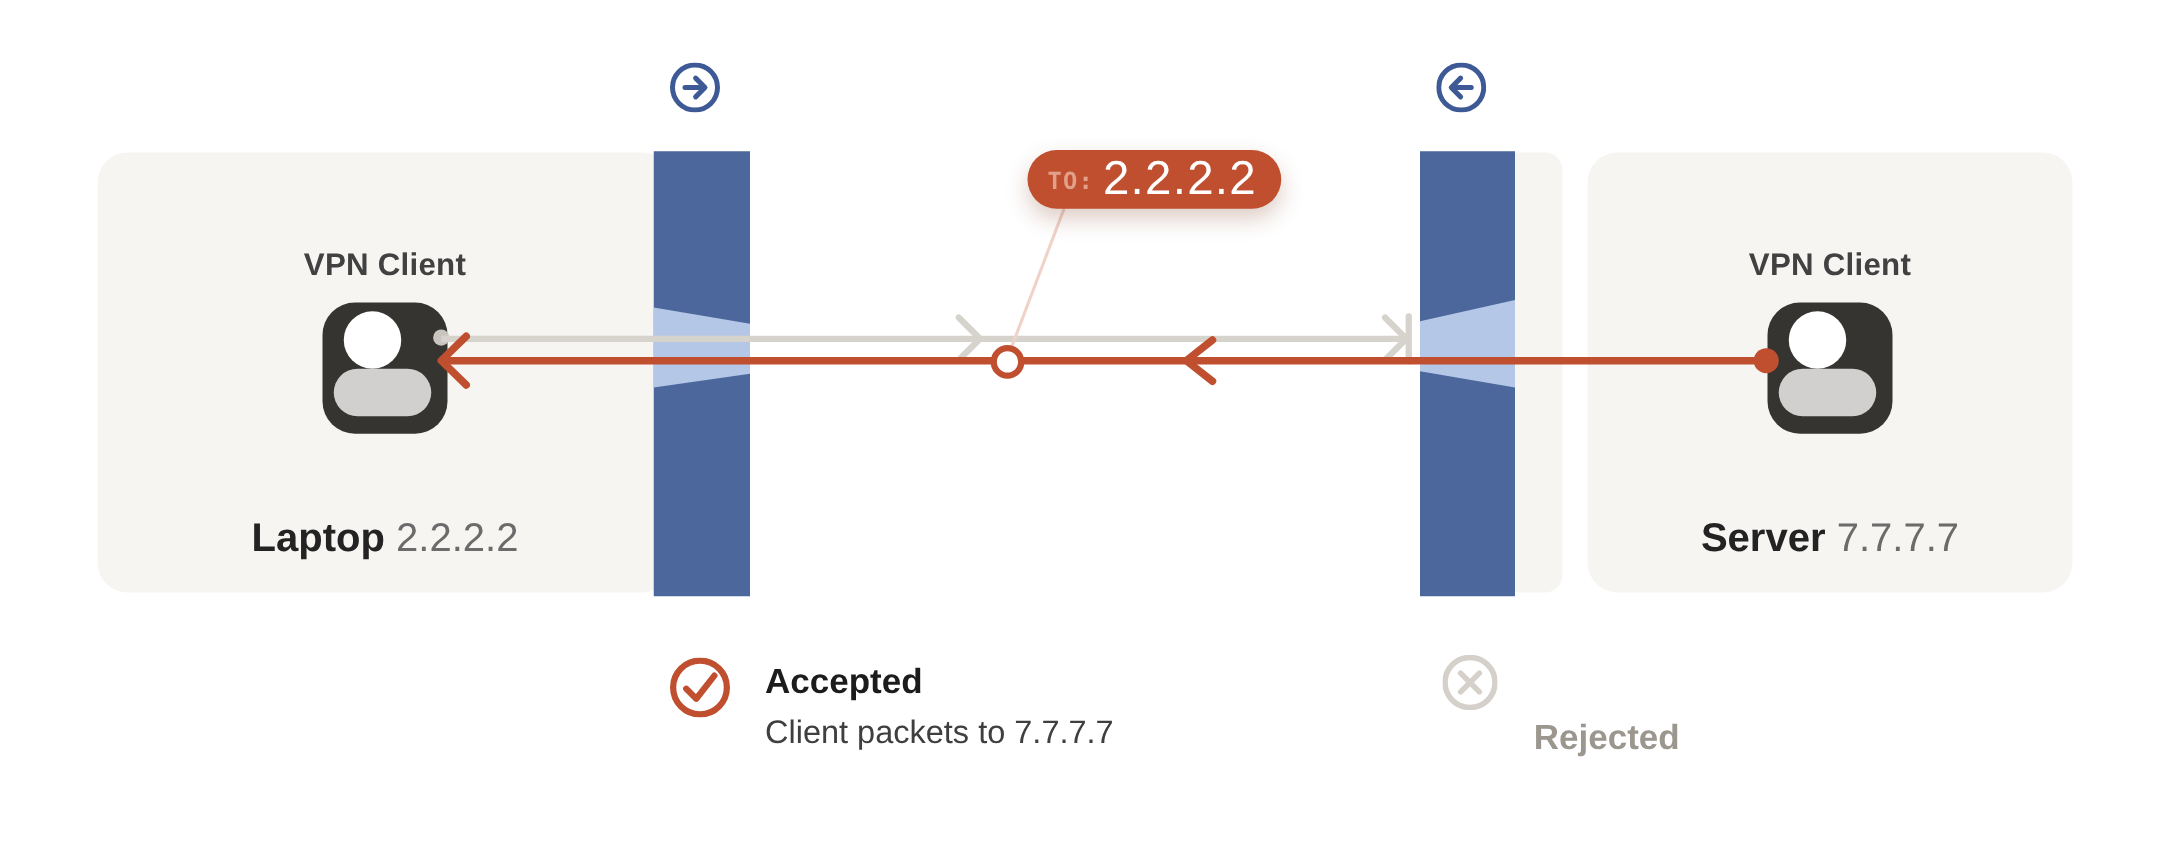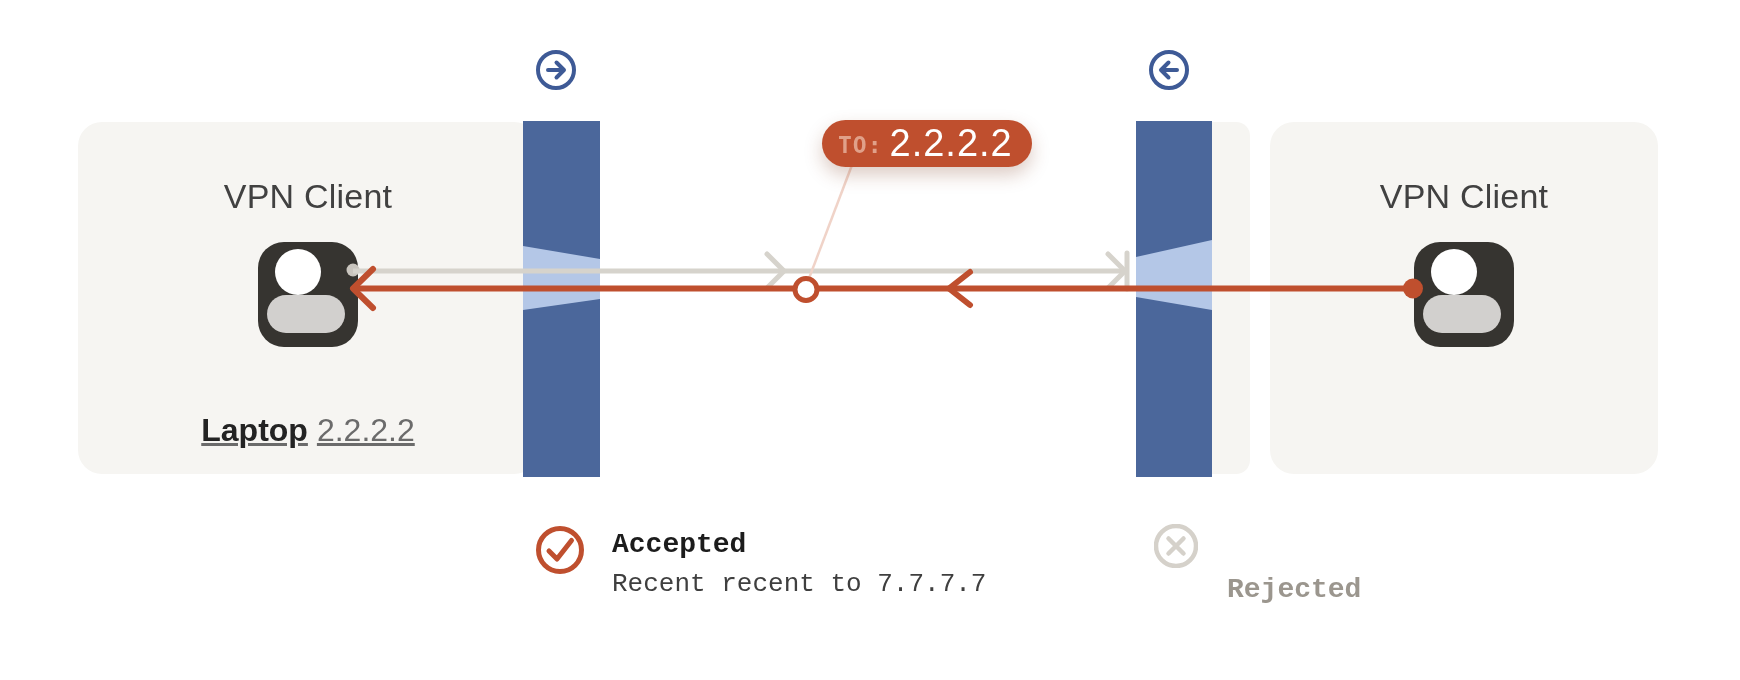--- a/index.html
+++ b/index.html
@@ -23,38 +23,38 @@
     position:absolute;top:122px;height:352px;background:var(--card_bg);
     border-radius:24px;z-index:1;
   }
   .card.left{left:78px;width:460px;}
   .card.right{left:1270px;width:388px;}
   .edge-strip{
     position:absolute;left:1196px;top:122px;width:54px;height:352px;
     background:var(--card_bg);border-radius:14px;z-index:1;
   }
   .card-title{
-    position:absolute;top:55px;left:0;width:100%;text-align:center;
-    font-size:34px;font-weight:400;color:var(--title_text);letter-spacing:.2px;
+    position:absolute;top:76px;left:0;width:100%;text-align:center;
+    font-size:25px;font-weight:700;color:var(--title_text);letter-spacing:.2px;
   }
   .avatar{
     position:absolute;top:120px;left:50%;margin-left:-50px;
     width:100px;height:105px;border-radius:26px;background:var(--tile);
   }
   .avatar .head{
     position:absolute;left:17px;top:7px;width:46px;height:46px;
     border-radius:50%;background:#ffffff;
   }
   .avatar .torso{
     position:absolute;left:9px;top:53px;width:78px;height:38px;
     border-radius:19px;background:var(--tile_body);
   }
   .card-label{
     position:absolute;top:290px;left:0;width:100%;text-align:center;
-    font-size:32px;color:var(--ip_text);white-space:nowrap;text-decoration:underline;
+    font-size:32px;color:var(--ip_text);white-space:nowrap;
   }
   .card-label .device{font-weight:700;color:var(--device_text);margin-right:9px;}
   
   svg.overlay{position:absolute;left:0;top:0;z-index:2;pointer-events:none;}
   .fw-bar{fill:var(--firewall);}
   .fw-funnel{fill:var(--funnel);}
   .gray-stroke{stroke:var(--line_gray);fill:none;}
   .red-stroke{stroke:var(--accent);fill:none;}
   .connector-stroke{stroke:var(--connector);fill:none;}
   
@@ -62,26 +62,26 @@
   .dir-icon circle{stroke:var(--arrow_blue);fill:none;stroke-width:4;}
   .dir-icon path{stroke:var(--arrow_blue);fill:none;stroke-width:4;stroke-linecap:round;stroke-linejoin:round;}
   
   .badge{
     position:absolute;left:822px;top:120px;height:47px;padding:0 19px 0 16px;
     background:var(--accent);border-radius:24px;z-index:4;
     display:flex;align-items:center;gap:7px;
     box-shadow:0 8px 18px rgba(120,50,25,.25);
   }
   .badge .prefix{
-    font-family:"DejaVu Sans Mono",monospace;font-size:23px;letter-spacing:1px;
+    font-family:"DejaVu Sans Mono",monospace;font-size:19px;letter-spacing:1px;
     color:var(--accent_light);font-weight:700;padding-top:2px;
   }
   .badge .value{font-size:38px;font-weight:500;color:#ffffff;letter-spacing:1px;}
   
-  .status{position:absolute;z-index:3;font-family:Liberation Mono, monospace;}
+  .status{position:absolute;z-index:3;}
   .status .label{font-size:28px;font-weight:700;}
   .status .detail{font-size:26px;margin-top:9px;}
   .status.accepted{left:612px;top:529px;}
   .status.accepted .label{color:var(--ok_text);}
   .status.accepted .detail{color:var(--ok_detail);}
   .status.rejected{left:1227px;top:526px;margin-top:48px;}
   .status.rejected .label{color:var(--rej_text);}
   .status.rejected .detail{color:var(--rej_detail);}
   .status-icon{position:absolute;z-index:3;}
 </style>
@@ -101,20 +101,23 @@
     </div>
   </div>
 
   <div class="edge-strip"></div>
 
   <div class="card right">
     <div class="card-title">VPN Client</div>
     <div class="avatar">
       <span class="head"></span>
       <span class="torso"></span>
+    </div>
+    <div class="card-label">
+      <span class="device">Server</span><span class="ip">7.7.7.7</span>
     </div>
   </div>
 
   <svg class="overlay" width="1740" height="680" viewBox="0 0 1740 680">
 
     <g>
       <rect class="fw-bar" x="523" y="121" width="77" height="356"></rect>
       <polygon class="fw-funnel" points="523,246 600,259 600,299 523,310"></polygon>
     </g>
 
@@ -155,21 +158,21 @@
     <span class="prefix">TO:</span>
     <span class="value">2.2.2.2</span>
   </div>
 
   <svg class="status-icon" style="left:536px;top:526px;" width="48" height="48" viewBox="0 0 48 48">
     <circle cx="24" cy="24" r="21.5" fill="none" stroke="var(--accent)" stroke-width="5"></circle>
     <path d="M13,25 L21,33 L35.5,14.5" fill="none" stroke="var(--accent)" stroke-width="5" stroke-linecap="round" stroke-linejoin="round"></path>
   </svg>
   <div class="status accepted">
     <div class="label">Accepted</div>
-    <div class="detail">Recent recent to 7.7.7.7</div>
+    <div class="detail">Client packets to 7.7.7.7</div>
   </div>
 
   <svg class="status-icon" style="left:1154px;top:524px;" width="44" height="44" viewBox="0 0 44 44">
     <circle cx="22" cy="22" r="20" fill="none" stroke="var(--rej_icon)" stroke-width="4.5"></circle>
     <path d="M14.5,14.5 L29.5,29.5 M29.5,14.5 L14.5,29.5" fill="none" stroke="var(--rej_icon)" stroke-width="4.5" stroke-linecap="round"></path>
   </svg>
   <div class="status rejected">
     <div class="label">Rejected</div>
   </div>
 

